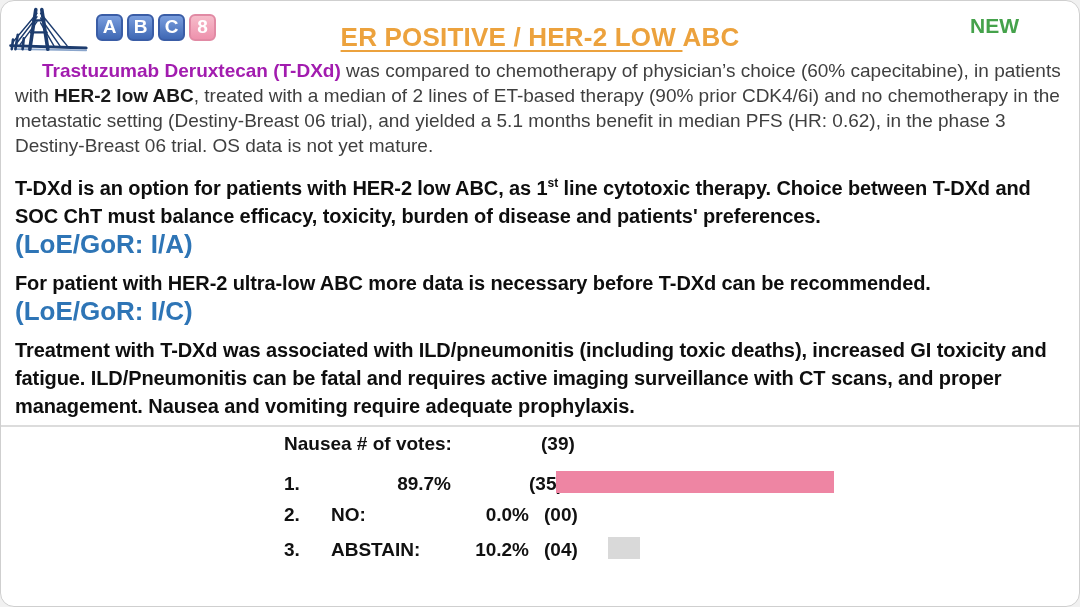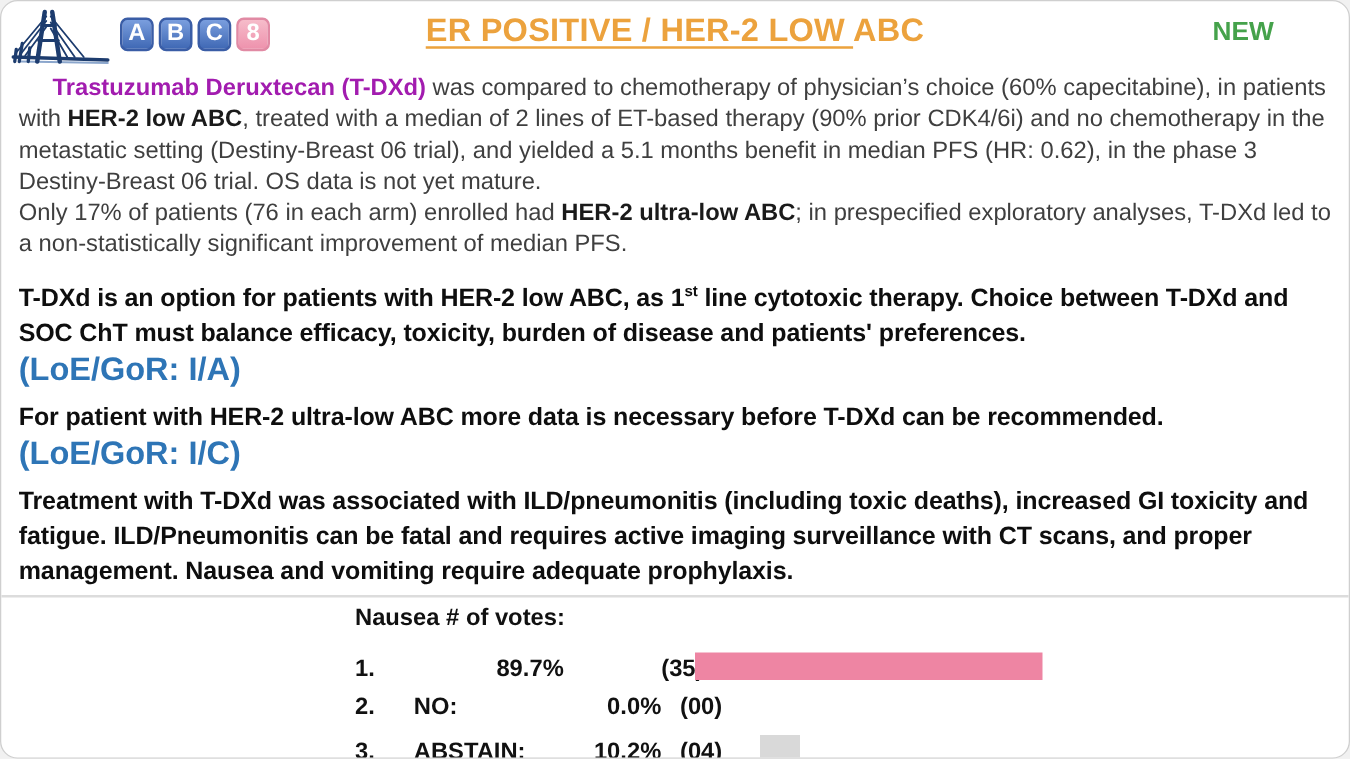--- a/index.html
+++ b/index.html
@@ -24,21 +24,21 @@
   .tile {
     width: 27px; height: 27px; border-radius: 6px;
     display: flex; align-items: center; justify-content: center;
     font-weight: bold; font-size: 19px; color: #fff;
     box-sizing: border-box;
   }
   .tile.blue { background: linear-gradient(180deg, #7a9ede 0%, #3f68b4 100%); border: 2px solid #3a5da6; }
   .tile.pink { background: linear-gradient(180deg, #f6bcca 0%, #ee92ad 100%); border: 2px solid #e18aa4; }
   .title {
     position: absolute; left: 0; right: 0; top: 8px;
-    margin: 0; text-align: center;
+    margin: 13px; text-align: center;
     font-size: 26px; font-weight: bold; color: #ECA23D;
     letter-spacing: 0.2px;
   }
   .title .u { text-decoration: underline; text-decoration-thickness: 2px; text-underline-offset: 4px; }
   .badge-new {
     position: absolute; right: 60px; top: 13px;
     font-size: 21px; font-weight: bold; color: #45A24B;
   }
   
   .content { padding: 3px 14px 0 14px; }
@@ -106,33 +106,33 @@
         </span>
     </div>
 
     <h1 class="title"><span class="u">ER POSITIVE / HER-2 LOW </span><span>ABC</span></h1>
 
     <div class="badge-new">NEW</div>
   </div>
 
   <div class="content" id="paragraphs">
       <p class="body"><span class="seg-orange">Trastuzumab Deruxtecan (T-DXd)</span><span> was compared to chemotherapy of physician’s choice (60% capecitabine), in patients with </span><span class="seg-b">HER-2 low ABC</span><span>, treated with a median of 2 lines of ET-based therapy (90% prior CDK4/6i) and no chemotherapy in the metastatic setting (Destiny-Breast 06 trial), and yielded a 5.1 months benefit in median PFS (HR: 0.62), in the phase 3 Destiny-Breast 06 trial. OS data is not yet mature.</span></p>
-      <p class="body"><span>Only 17% of patients (76 in each arm) enrolled had </span><span class="seg-b">HER-2 ultra-low ABC</span><span>; in prespecified exploratory analyses, T-DXd led to a non-statistically significant improvement of median PFS.</span></p>
       <p class="strong"><span>T-DXd is an option for patients with HER-2 low ABC, as 1</span><span class="seg-sup">st</span><span> line cytotoxic therapy. Choice between T-DXd and SOC ChT must balance efficacy, toxicity, burden of disease and patients' preferences.</span></p>
       <p class="loe"><span>(LoE/GoR: I/A)</span></p>
       <p class="strong"><span>For patient with HER-2 ultra-low ABC more data is necessary before T-DXd can be recommended.</span></p>
       <p class="loe"><span>(LoE/GoR: I/C)</span></p>
       <p class="strong"><span>Treatment with T-DXd was associated with ILD/pneumonitis (including toxic deaths), increased GI toxicity and fatigue. ILD/Pneumonitis can be fatal and requires active imaging surveillance with CT scans, and proper management. Nausea and vomiting require adequate prophylaxis.</span></p>
     </div>
 
   <div class="sep"></div>
 
   <div class="votes">
     <div class="vote-total">
       <span>Nausea # of votes:</span>
+      <span>(39)</span>
     </div>
     <div class="vote-rows" id="vote-rows">
         <div class="vote-row">
           <span>1.</span>
           <span class="vote-pct">89.7%</span>
           <span></span>
           <span>(35)</span>
           <span><span class="vote-bar" style="display: inline-block; width: 278.07px; background: rgb(238, 133, 163);"></span></span>
         </div>
         <div class="vote-row">

